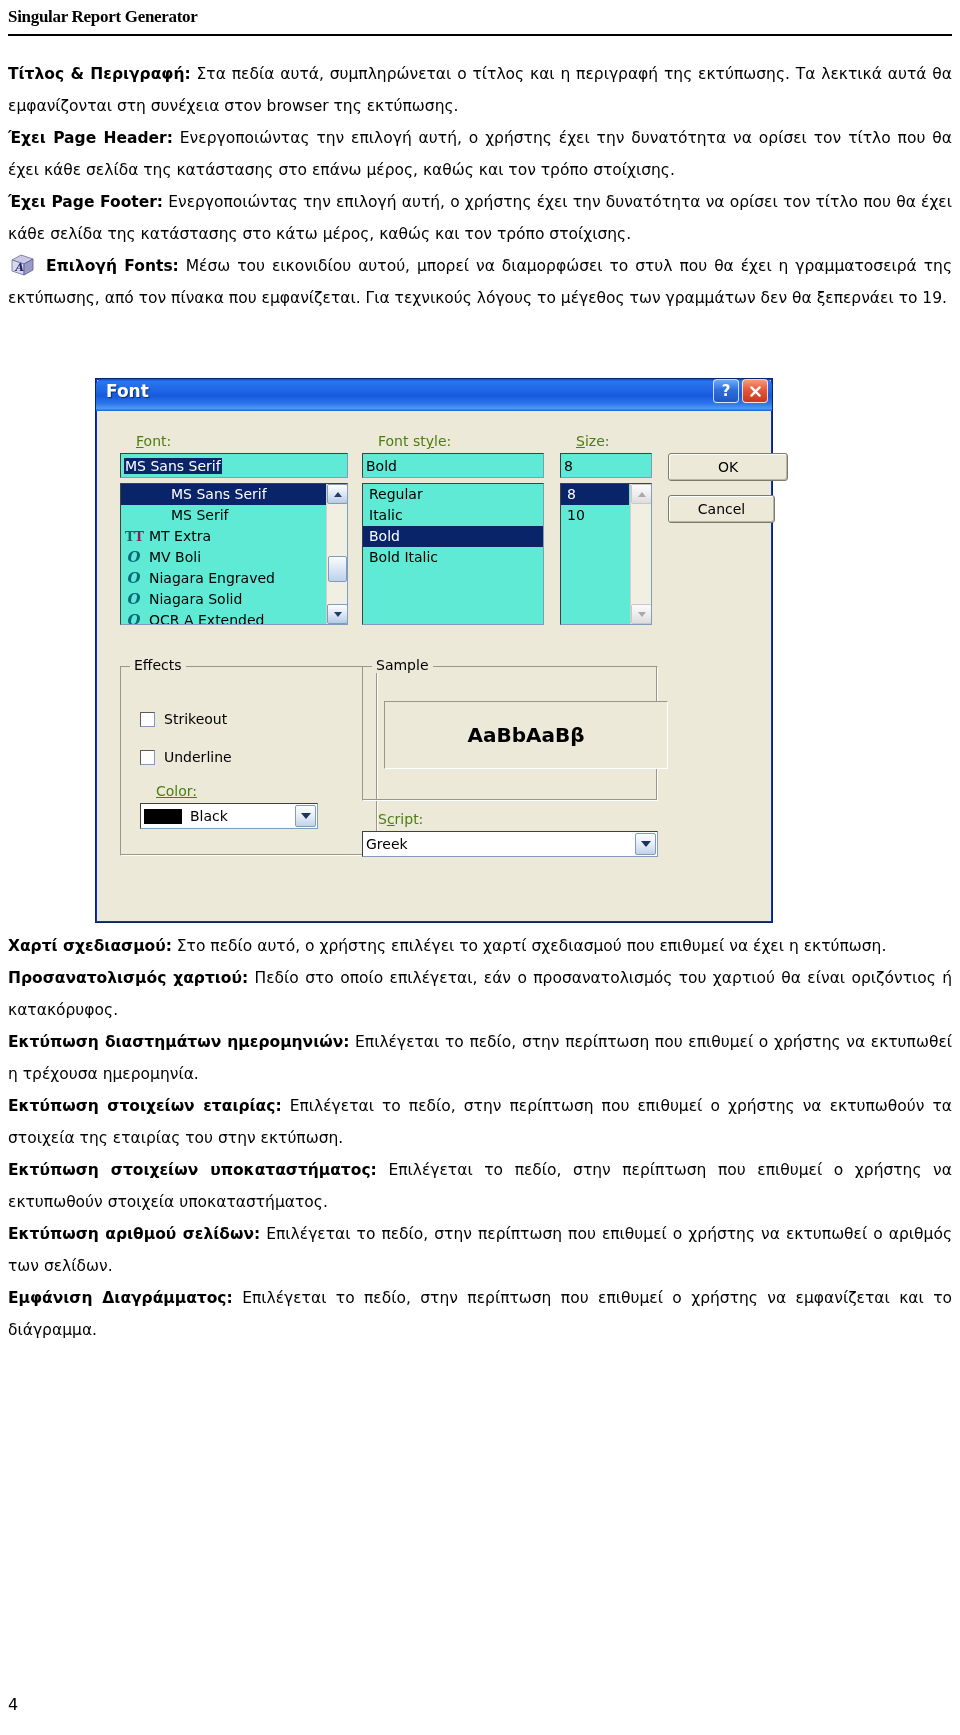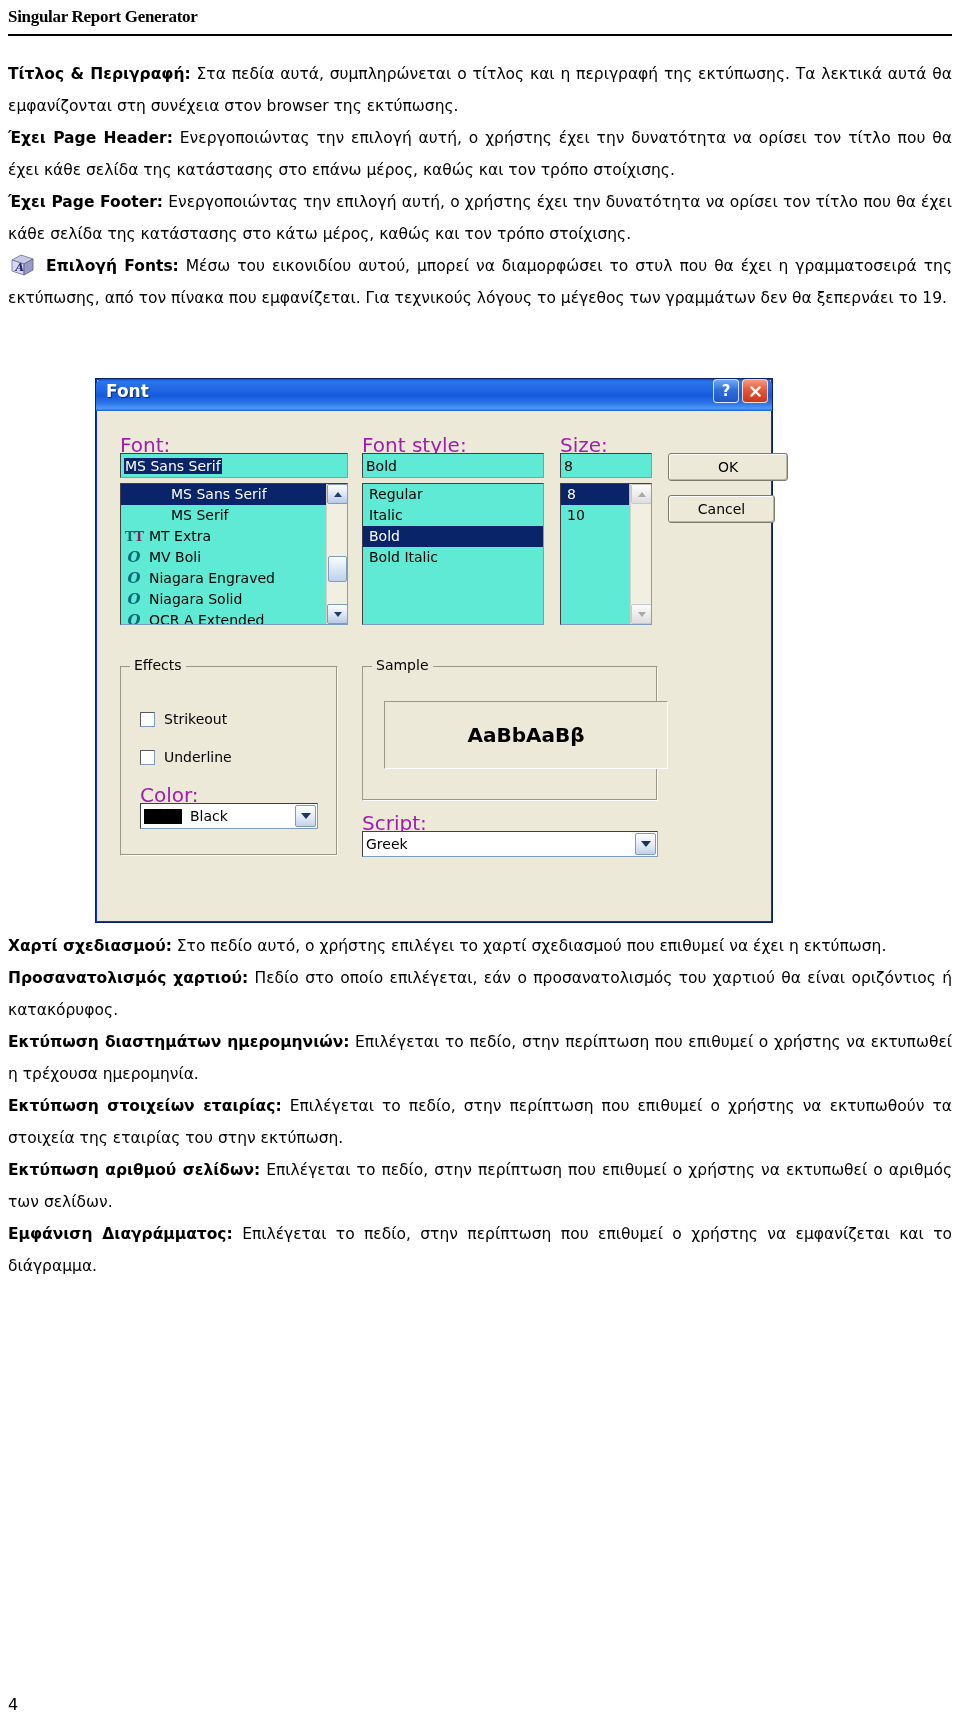--- a/index.html
+++ b/index.html
@@ -99,23 +99,24 @@
   .tb-close {
     background:linear-gradient(to bottom,#f79a7a,#e2593a 45%,#c8381c);
     font-size:14px;
   }
   .tb-close svg { display:block; }
 
   .dlg-body { position:relative; width:100%; height:513px; }
 
   .lbl {
     position:absolute;
-    font-size:20px;
-    color:#a21caf;
+    font-size:14px;
+    color:#4d7c0f;
     white-space:nowrap;
+    margin-left:16px;
   }
   .lbl u { text-decoration:underline; }
 
   
   .sunken {
     position:absolute;
     background:#5eead4;
     border:1px solid #7f9db9;
     border-top-color:#404040;
     border-left-color:#404040;
@@ -399,21 +400,21 @@
       <div class="vscroll">
         <div class="sb-btn dim">
             <span class="sb-arrow sb-up dim"></span>
           </div>
         <div class="sb-btn dim">
             <span class="sb-arrow sb-down dim"></span>
           </div>
       </div>
     </div>
 
-    <div class="group" style="left:24px; top:255px; width:218px; height:190px;">
+    <div class="group" style="left:24px; top:255px; width:258px; height:190px;">
       <span class="gtitle">Effects</span>
     </div>
     <div class="chk-row" style="left:44px; top:300px;">
       <span class="chk"></span>
       <span>Strikeout</span>
     </div>
     <div class="chk-row" style="left:44px; top:338px;">
       <span class="chk"></span>
       <span>Underline</span>
     </div>
@@ -450,20 +451,23 @@
   <p class="para">
     <b>Προσανατολισμός χαρτιού:</b><span> Πεδίο στο οποίο επιλέγεται, εάν ο προσανατολισμός του χαρτιού θα είναι οριζόντιος ή κατακόρυφος.</span>
   </p>
   <p class="para">
     <b>Εκτύπωση διαστημάτων ημερομηνιών:</b><span> Επιλέγεται το πεδίο, στην περίπτωση που επιθυμεί ο χρήστης να εκτυπωθεί η τρέχουσα ημερομηνία.</span>
   </p>
   <p class="para">
     <b>Εκτύπωση στοιχείων εταιρίας:</b><span> Επιλέγεται το πεδίο, στην περίπτωση που επιθυμεί ο χρήστης να εκτυπωθούν τα στοιχεία της εταιρίας του στην εκτύπωση.</span>
   </p>
   <p class="para">
+    <b>Εκτύπωση στοιχείων υποκαταστήματος:</b><span> Επιλέγεται το πεδίο, στην περίπτωση που επιθυμεί ο χρήστης να εκτυπωθούν στοιχεία υποκαταστήματος.</span>
+  </p>
+  <p class="para">
     <b>Εκτύπωση αριθμού σελίδων:</b><span> Επιλέγεται το πεδίο, στην περίπτωση που επιθυμεί ο χρήστης να εκτυπωθεί ο αριθμός των σελίδων.</span>
   </p>
   <p class="para">
     <b>Εμφάνιση Διαγράμματος:</b><span> Επιλέγεται το πεδίο, στην περίπτωση που επιθυμεί ο χρήστης να εμφανίζεται και το διάγραμμα.</span>
   </p>
 
 </div>
 
 <div class="pageno">4</div>
 

